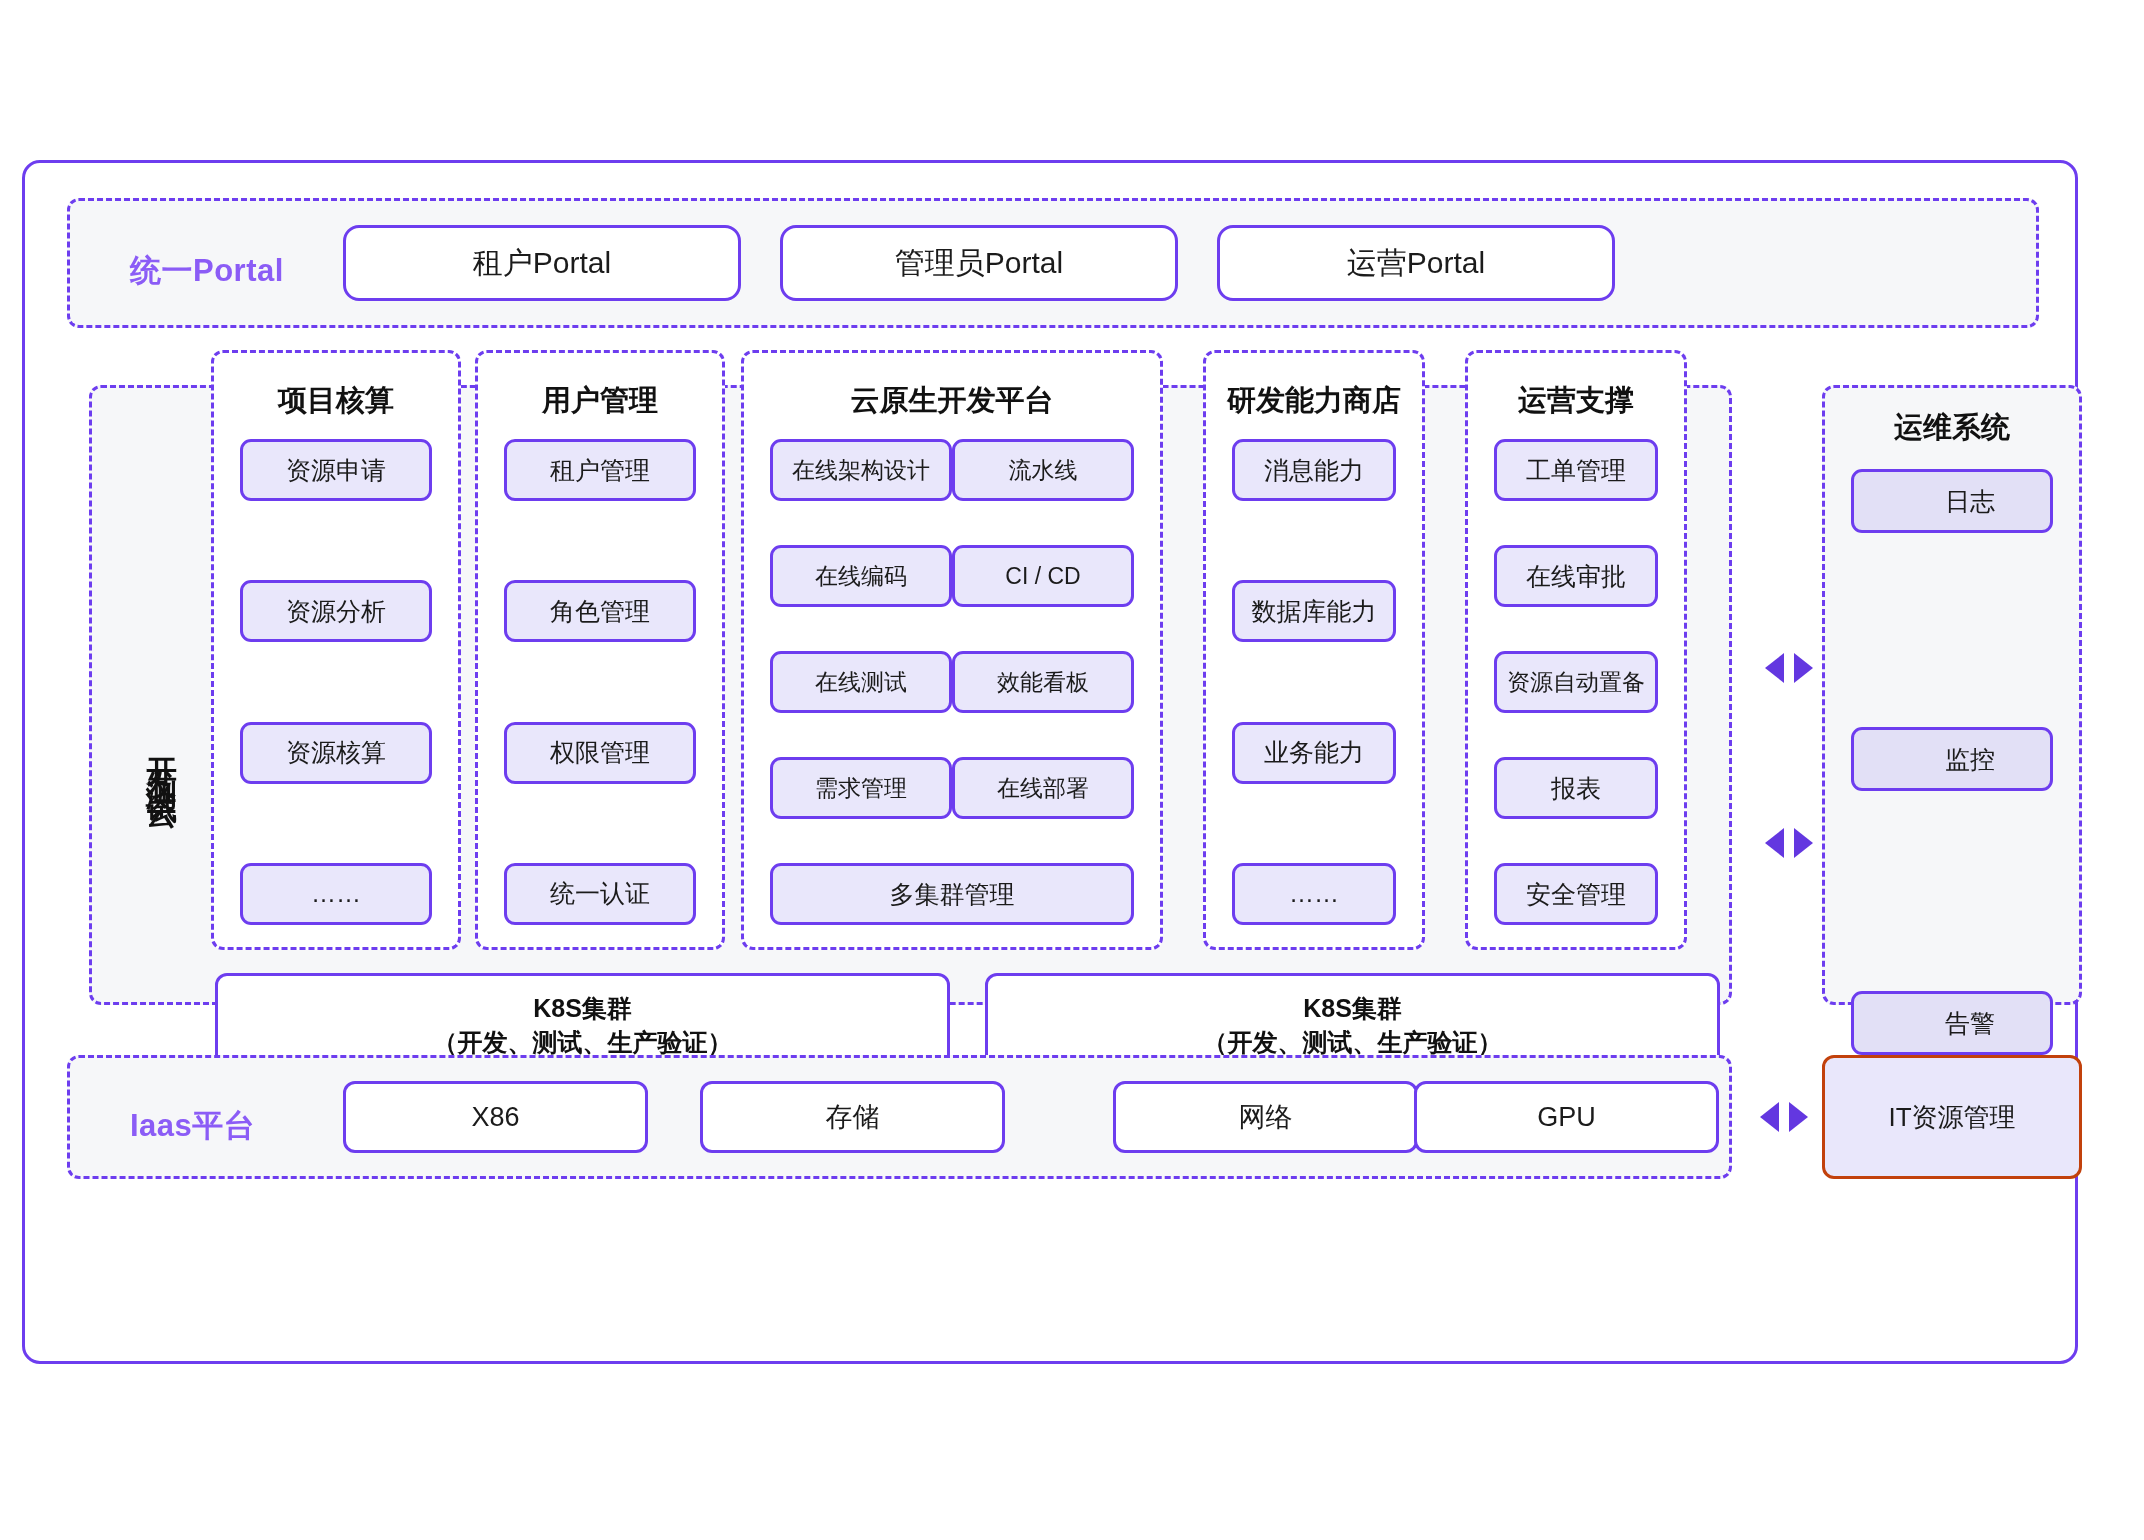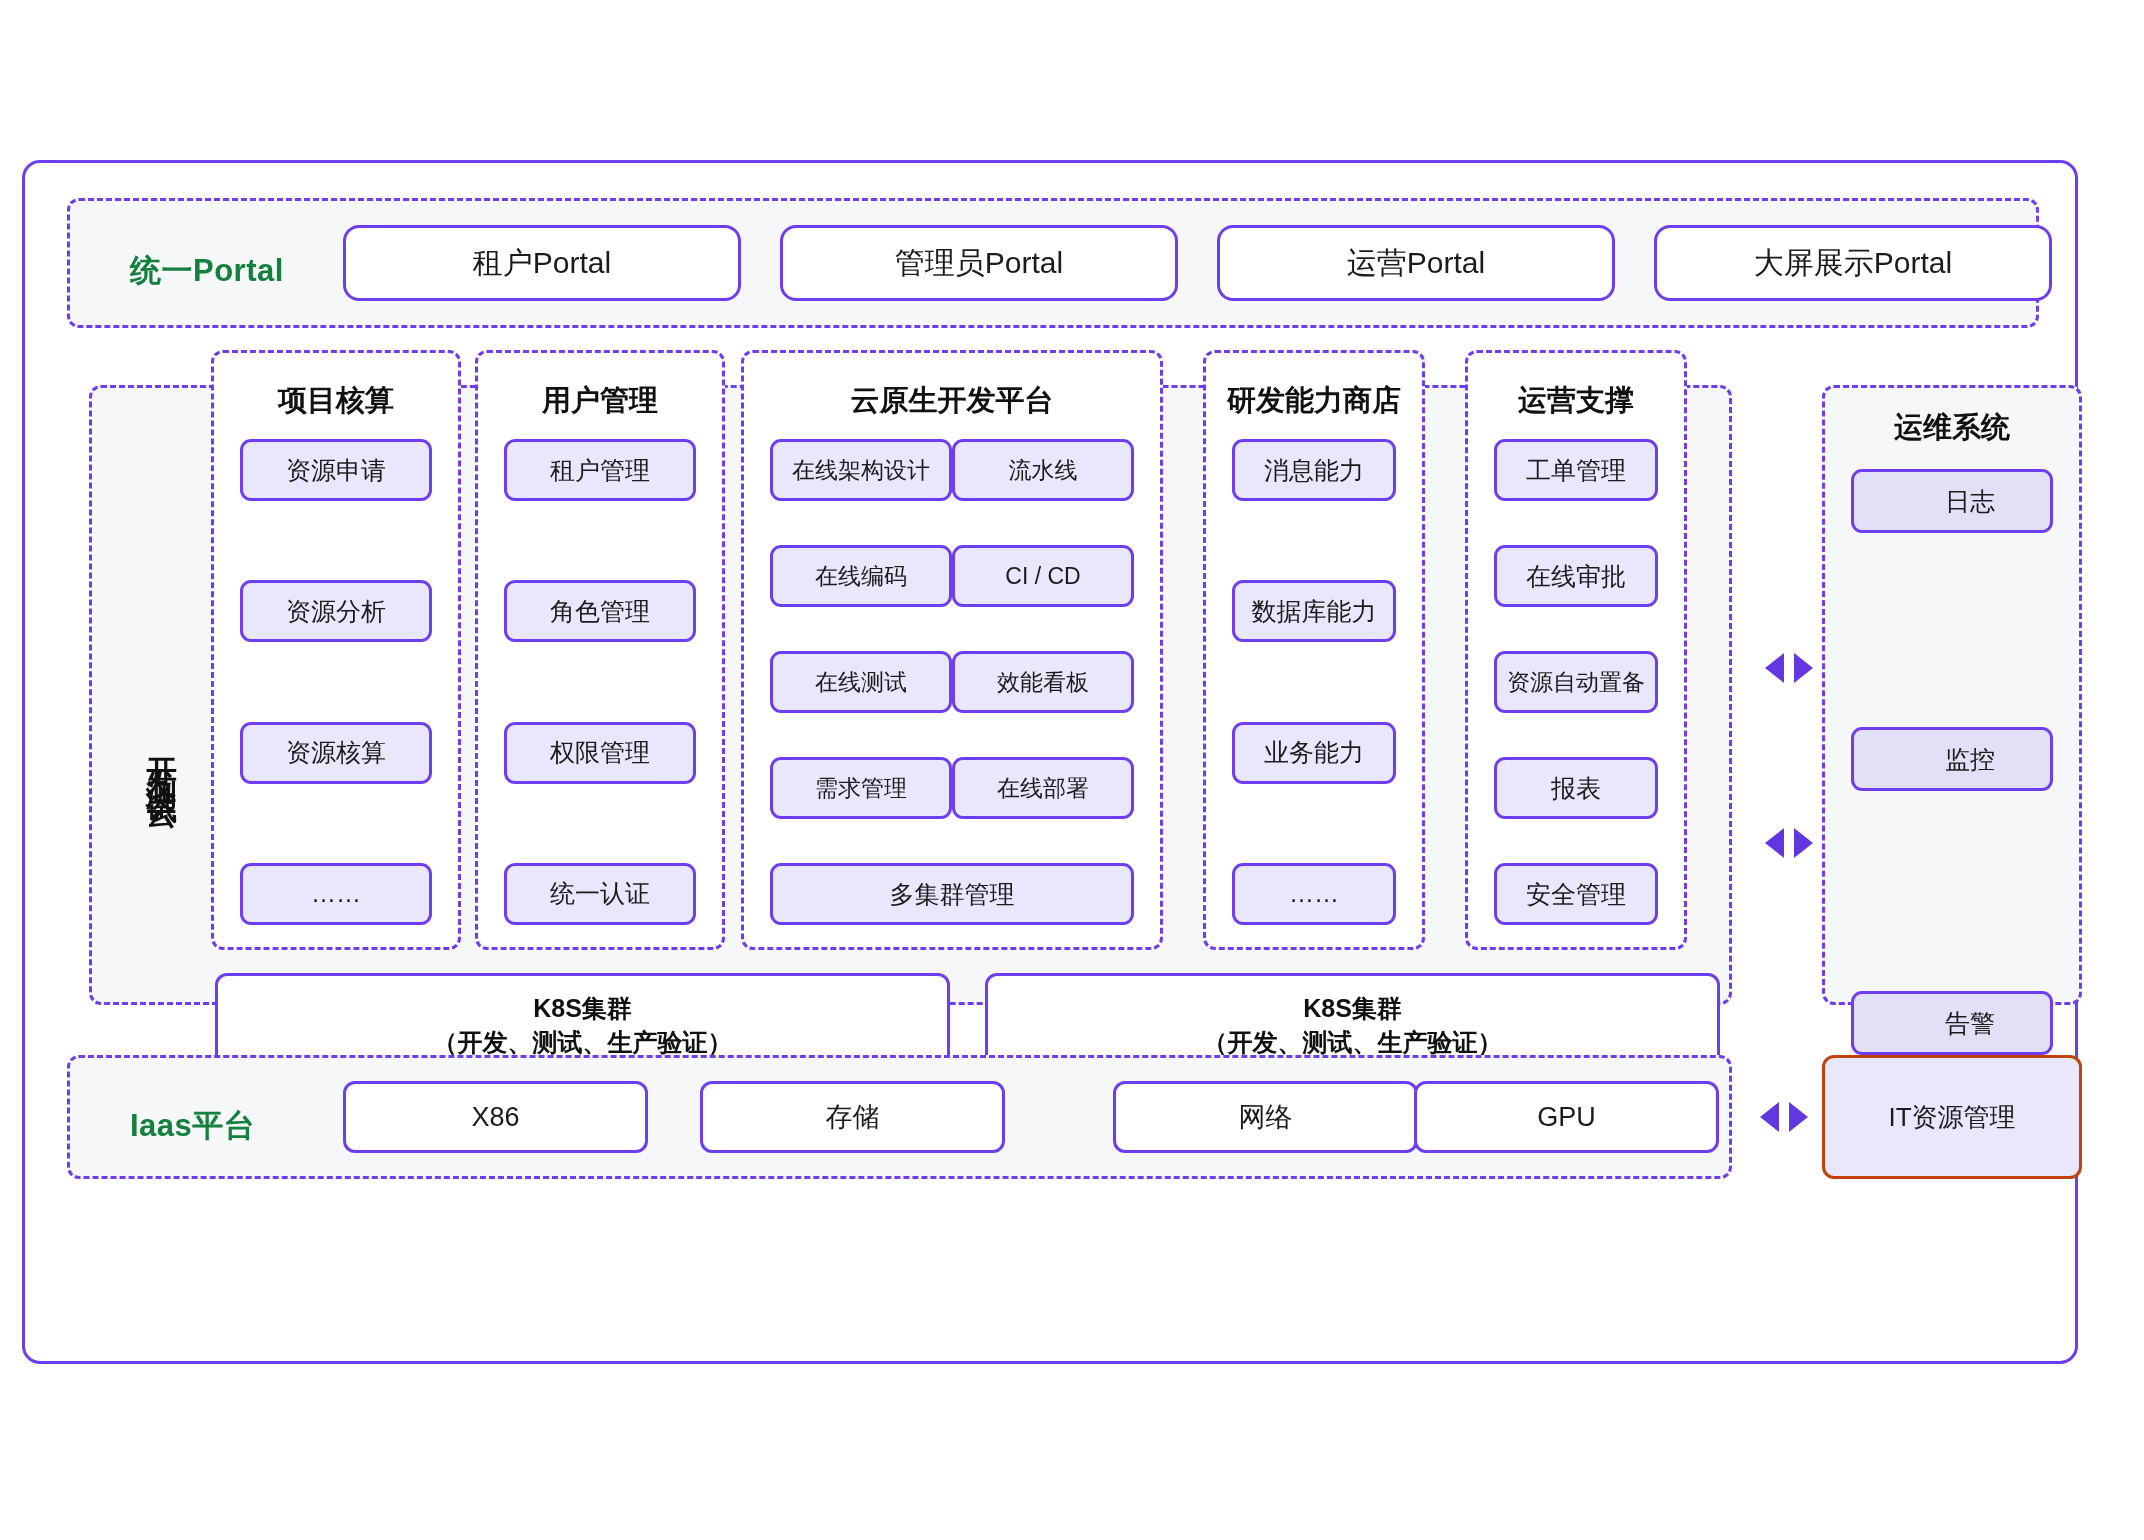--- a/index.html
+++ b/index.html
@@ -35,21 +35,21 @@
     border: 3px dashed #6d3def;
     border-radius: 12px;
     background: #f6f7f9;
   }
 
   
   .row-label {
     position: absolute;
     font-size: 31px;
     font-weight: bold;
-    color: #15803d;
+    color: #8b5cf6;
     letter-spacing: 0.5px;
     white-space: nowrap;
   }
 
   
   #portal-section {
     left: 42px;
     top: 35px;
     width: 1972px;
     height: 130px;
@@ -296,21 +296,20 @@
 <body>
 
 <div id="arch-frame">
 
   <div class="dashed-section" id="portal-section"></div>
   <div class="row-label" id="portal-label">统一Portal</div>
 
   <div class="portal-chip" id="portal-chip-0">租户Portal</div>
   <div class="portal-chip" id="portal-chip-1">管理员Portal</div>
   <div class="portal-chip" id="portal-chip-2">运营Portal</div>
-  <div class="portal-chip" id="portal-chip-3">大屏展示Portal</div>
 
   <div class="dashed-section" id="devtest-section"></div>
   <div id="devtest-label">开发测试云</div>
 
   <div class="col-panel" id="panel-project">
     <div class="col-title">项目核算</div>
     <div class="col-body">
       <div class="chip">资源申请</div>
       <div class="chip">资源分析</div>
       <div class="chip">资源核算</div>

